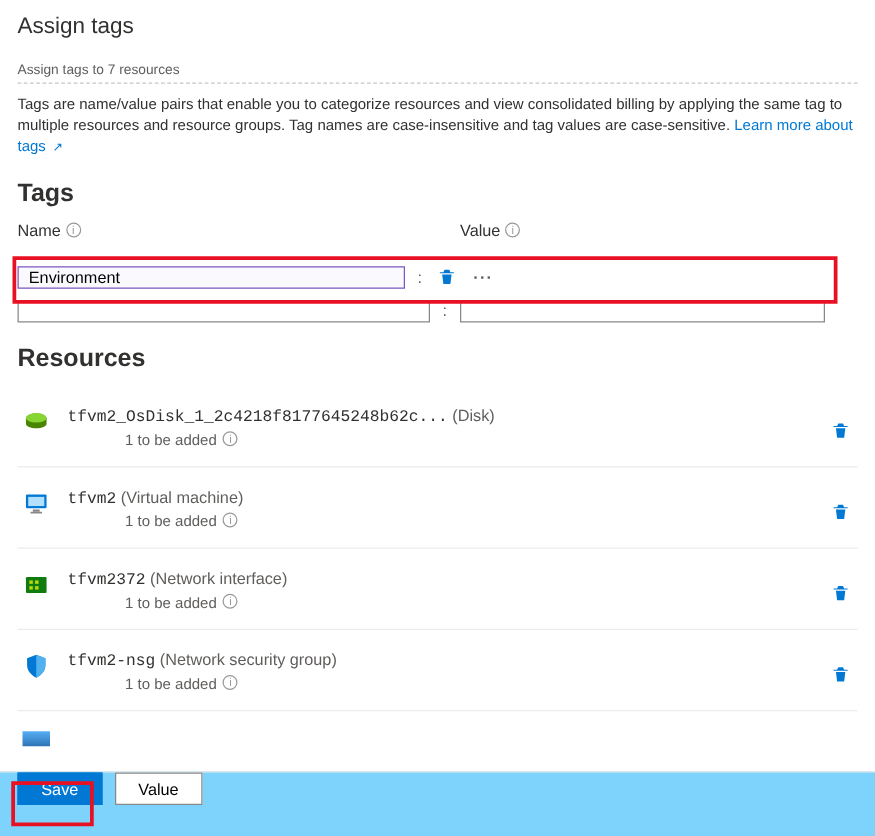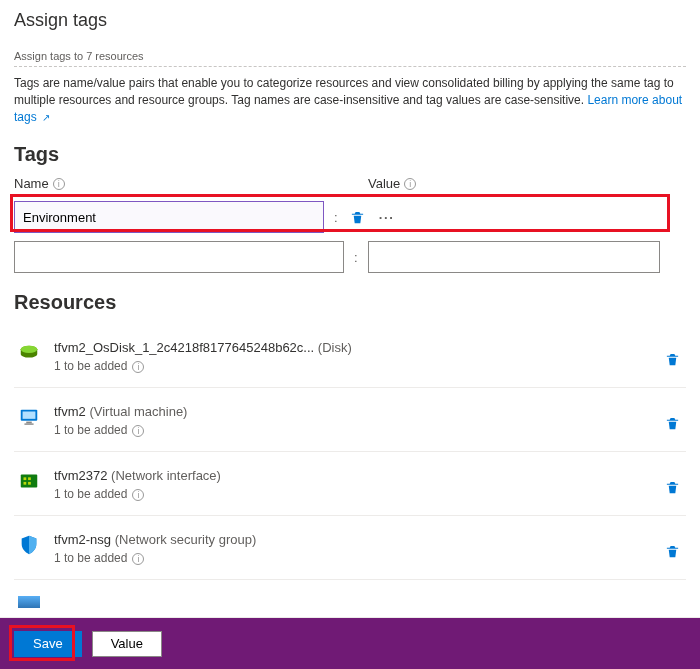--- a/index.html
+++ b/index.html
@@ -41,21 +41,21 @@
     .ext-icon { font-size: 10px; color: #0078d4; margin-left: 2px; }
     .section-h {
       font-size: 20px;
       font-weight: 600;
       margin-top: 18px;
       margin-bottom: 10px;
     }
     .labels-row {
       display: flex;
       align-items: center;
-      margin-bottom: 10px;
+      margin-bottom: 20px;
     }
     .label-name { width: 330px; display:flex; align-items:center; gap:4px; }
     .label-value { margin-left: 24px; display:flex; align-items:center; gap:4px; }
     .info-icon {
       display:inline-block;
       width:12px; height:12px;
       border:1px solid #999;
       border-radius:50%;
       font-size:9px;
       line-height:10px;
@@ -63,21 +63,21 @@
       color:#999;
     }
     .tag-row {
       display: flex;
       align-items: center;
       gap: 8px;
       margin-bottom: 8px;
       position: relative;
     }
     .tag-input {
-      height: 32px;
+      height: 18px;
       border: 1px solid #8a8886;
       padding: 0 8px;
       font-size: 13px;
       background: #fff;
     }
     .tag-input.name { width: 310px; }
     .tag-input.value { width: 295px; }
     .tag-input.filled { border-color: #7e57c2; background:#faf9fd; }
     .colon { color: #605e5c; padding: 0 2px; }
     .highlight-box {
@@ -106,38 +106,37 @@
       border-bottom: 1px solid #edebe9;
       position: relative;
     }
     .res-icon {
       width: 22px; height: 22px;
       margin-right: 14px;
       margin-top: 2px;
       flex-shrink: 0;
     }
     .res-body { flex: 1; }
-    .res-name { color: #323130; }
+    .res-name { color: #323130; font-family: Liberation Mono, monospace; }
     .res-type { color: #605e5c; }
-    .res-sub { color: #605e5c; font-size: 12px; margin-top: 4px; display:flex; align-items:flex-end; gap:5px;}
+    .res-sub { color: #605e5c; font-size: 12px; margin-top: 4px; display:flex; align-items:flex-start; gap:5px;margin-left:46px;}
     .res-delete {
       position:absolute;
       right: 6px;
       top: 28px;
       cursor:pointer;
     }
     .trash-svg { width:15px; height:15px; }
     .footer {
       position: absolute;
       left: 0; right:0; bottom: 0;
       height: 52px;
       border-top: 1px solid #edebe9;
-      background: #701a75;
+      background: #7dd3fc;
       display:flex;
-      align-items:center;
       padding: 0 14px;
       gap: 10px;
     }
     .btn {
       height: 26px;
       padding: 0 18px;
       font-size: 13px;
       border: 1px solid #8a8886;
       background: #fff;
       cursor:pointer;

